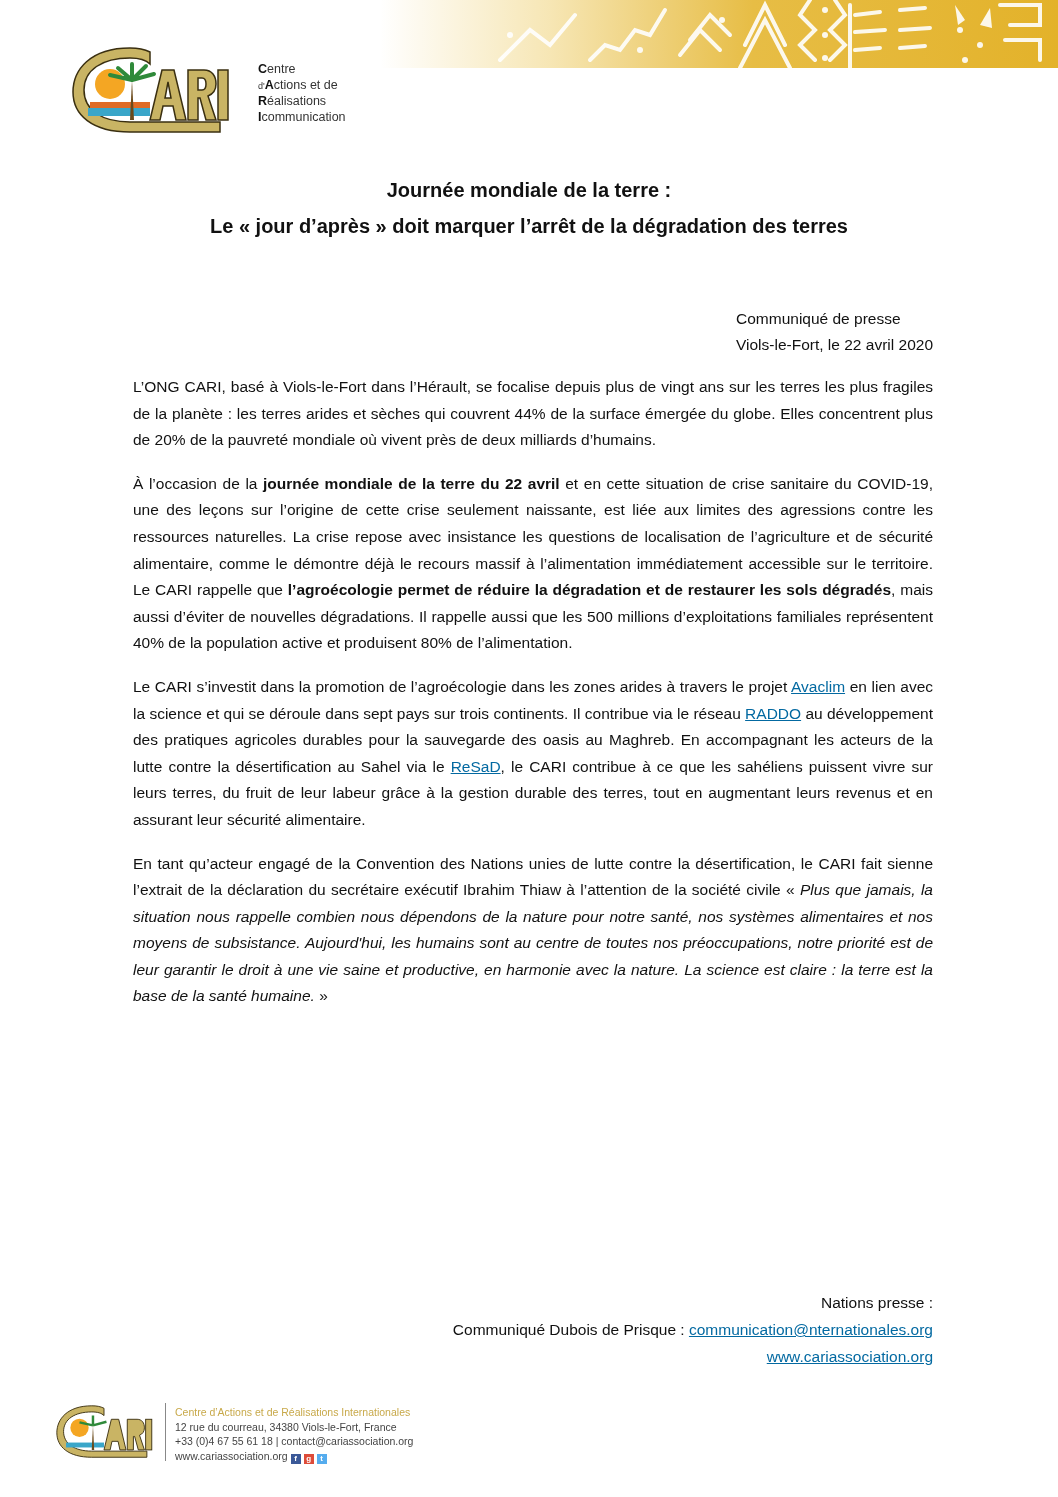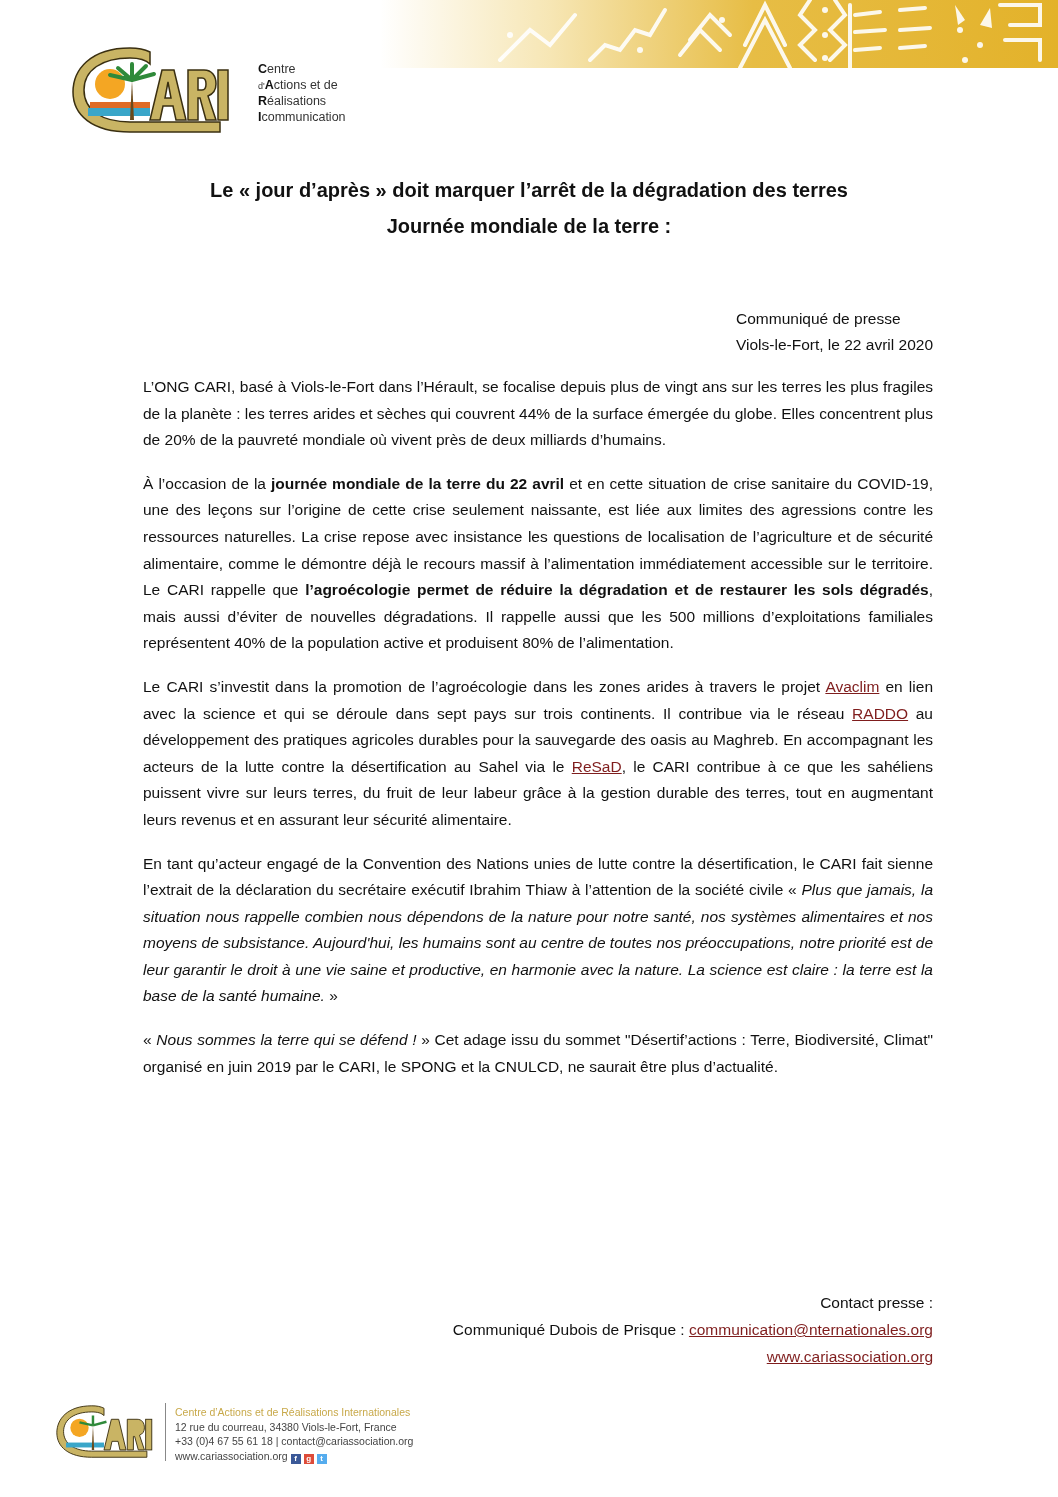--- a/index.html
+++ b/index.html
@@ -16,22 +16,22 @@
   .logo-text b { color: #111; font-weight: bold; }
 
   .title { position: absolute; left: 0; width: 1058px; top: 172px; text-align: center;
            font-weight: bold; font-size: 20px; line-height: 36px; }
 
   .right-block { position: absolute; right: 125px; top: 306px; 
                  font-size: 15.5px; line-height: 26px; }
 
   .body { position: absolute; left: 125px; width: 808px; top: 374px; font-size: 15.5px;
           line-height: 26.6px; text-align: justify; }
-  .body p { margin: 0 0 17px 18px; }
-  .body a, .contact a { color: #7f1d1d; text-decoration: underline; }
+  .body p { margin: 0 0 17px 8px; }
+  .body a, .contact a { color: #0369a1; text-decoration: underline; }
   .body i { }
 
   .contact { position: absolute; right: 125px; top: 1289px; text-align: right;
              font-size: 15.5px; line-height: 27px; }
 
   .footer { position: absolute; left: 55px; top: 1397px; width: 420px; height: 70px; }
   .footer .flogo { position: absolute; left: 0; top: 2px; width: 98px; height: 62px; }
   .footer .divider { position: absolute; left: 110px; top: 6px; width: 1px; height: 58px; background: #888; }
   .footer .ftext { position: absolute; left: 120px; top: 8px; font-size: 10.5px; line-height: 14.5px; color: #444; }
   .footer .ftext .org { color: #c8a94a; }
@@ -92,39 +92,38 @@
   </svg>
 </div>
 <div class="logo-text">
   <div><b>C</b><span>entre</span></div>
   <div><span style="font-size:9px">d'</span><b>A</b><span>ctions et de</span></div>
   <div><b>R</b><span>éalisations</span></div>
   <div><b>I</b><span>communication</span></div>
 </div>
 
 <div class="title">
+  <div>Journée mondiale de la terre :</div>
   <div>Le « jour d’après » doit marquer l’arrêt de la dégradation des terres</div>
-  <div>Journée mondiale de la terre :</div>
 </div>
 
 <div class="right-block">
   <div>Communiqué de presse</div>
   <div>Viols-le-Fort, le 22 avril 2020</div>
 </div>
 
 <div class="body">
   <p>L’ONG CARI, basé à Viols-le-Fort dans l’Hérault, se focalise depuis plus de vingt ans sur les terres les plus fragiles de la planète : les terres arides et sèches qui couvrent 44% de la surface émergée du globe. Elles concentrent plus de 20% de la pauvreté mondiale où vivent près de deux milliards d’humains.</p>
   <p><span>À l’occasion de la </span><b>journée mondiale de la terre du 22 avril</b><span> et en cette situation de crise sanitaire du COVID-19, une des leçons sur l’origine de cette crise seulement naissante, est liée aux limites des agressions contre les ressources naturelles. La crise repose avec insistance les questions de localisation de l’agriculture et de sécurité alimentaire, comme le démontre déjà le recours massif à l’alimentation immédiatement accessible sur le territoire. Le CARI rappelle que </span><b>l’agroécologie permet de réduire la dégradation et de restaurer les sols dégradés</b><span>, mais aussi d’éviter de nouvelles dégradations. Il rappelle aussi que les 500 millions d’exploitations familiales représentent 40% de la population active et produisent 80% de l’alimentation.</span></p>
   <p><span>Le CARI s’investit dans la promotion de l’agroécologie dans les zones arides à travers le projet </span><a href="#">Avaclim</a><span> en lien avec la science et qui se déroule dans sept pays sur trois continents. Il contribue via le réseau </span><a href="#">RADDO</a><span> au développement des pratiques agricoles durables pour la sauvegarde des oasis au Maghreb. En accompagnant les acteurs de la lutte contre la désertification au Sahel via le </span><a href="#">ReSaD</a><span>, le CARI contribue à ce que les sahéliens puissent vivre sur leurs terres, du fruit de leur labeur grâce à la gestion durable des terres, tout en augmentant leurs revenus et en assurant leur sécurité alimentaire.</span></p>
   <p><span>En tant qu’acteur engagé de la Convention des Nations unies de lutte contre la désertification, le CARI fait sienne l’extrait de la déclaration du secrétaire exécutif Ibrahim Thiaw à l’attention de la société civile « </span><i>Plus que jamais, la situation nous rappelle combien nous dépendons de la nature pour notre santé, nos systèmes alimentaires et nos moyens de subsistance. Aujourd'hui, les humains sont au centre de toutes nos préoccupations, notre priorité est de leur garantir le droit à une vie saine et productive, en harmonie avec la nature. La science est claire : la terre est la base de la santé humaine.</i><span> »</span></p>
-  <p><span>« </span><i>Nous sommes la terre qui se défend !</i><span> » Cet adage issu du sommet "Désertif’actions : Terre, Biodiversité, Climat" organisé en juin 2019 par le CARI, le SPONG et la CNULCD, ne saurait être plus d’actualité.</span></p>
 </div>
 
 <div class="contact">
-  <div>Contact presse :</div>
+  <div>Nations presse :</div>
   <div><span>Communiqué Dubois de Prisque : </span><a href="#">communication@nternationales.org</a></div>
   <div><a href="#">www.cariassociation.org</a></div>
 </div>
 
 <div class="footer">
   <svg class="flogo" viewBox="0 0 160 95">
     <path d="M60 8 C20 8 3 30 3 52 C3 75 22 92 60 92 L150 92 L150 82 L60 82 C32 82 14 70 14 50 C14 30 32 18 60 18 C70 18 76 20 80 24 L80 12 C74 9 68 8 60 8 Z" fill="#c9b464" stroke="#3a2f10" stroke-width="1.5"></path>
     <circle cx="40" cy="44" r="15" fill="#f4a623"></circle>
     <rect x="18" y="68" width="62" height="8" fill="#3aa6c9"></rect>
     <path d="M62 40 L40 35 M62 40 L84 34 M62 40 L62 24" stroke="#2f8a3a" stroke-width="4"></path>

